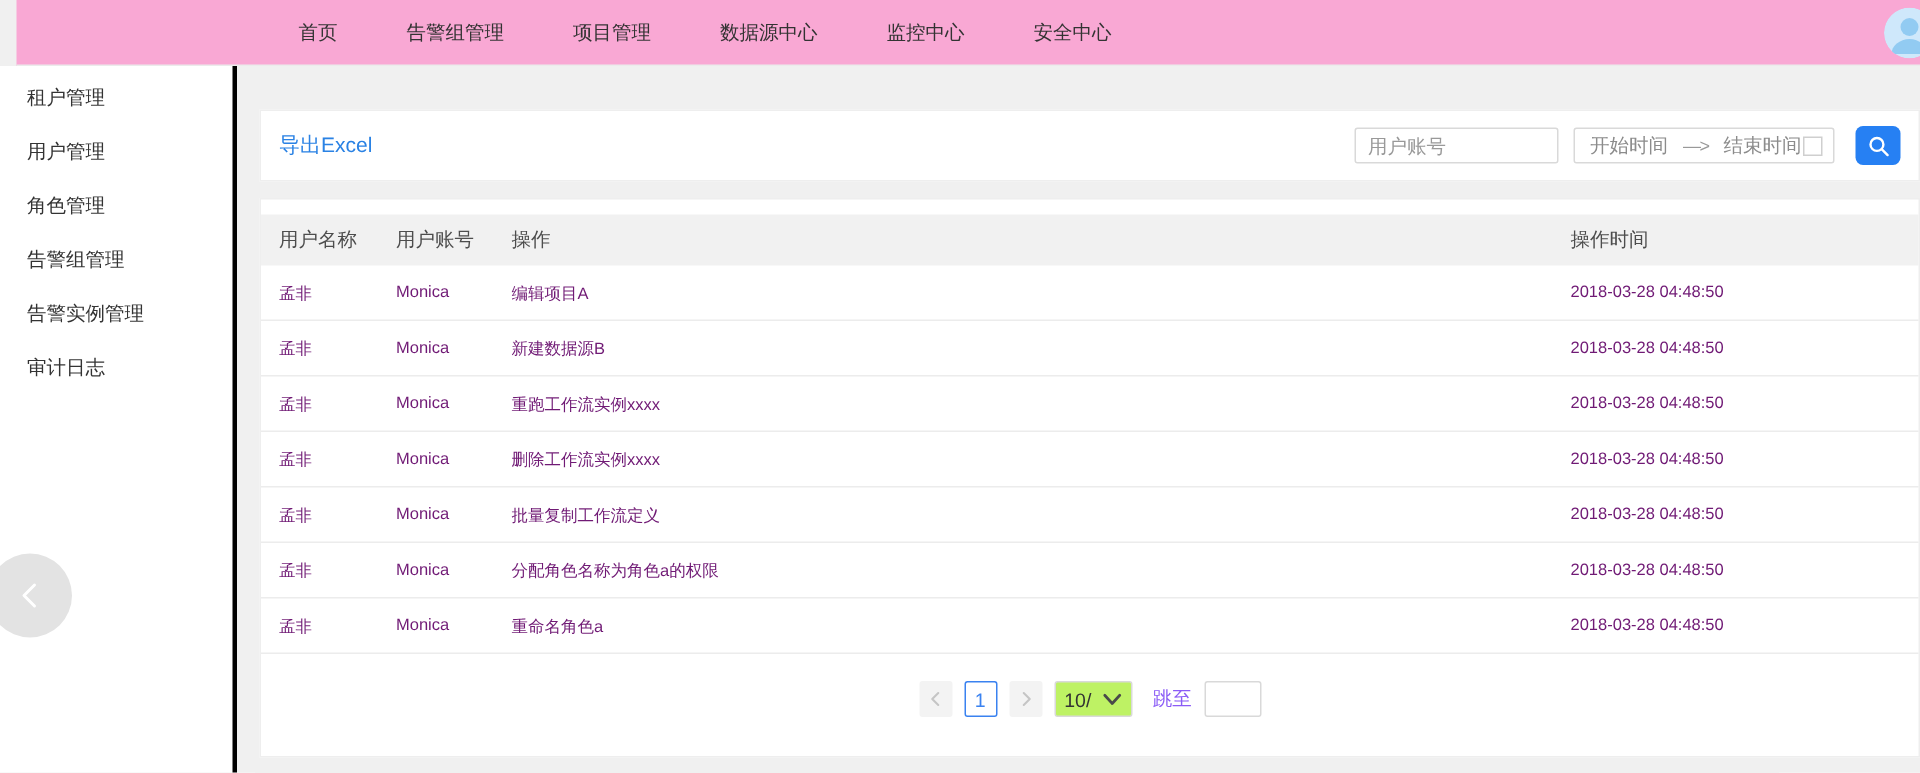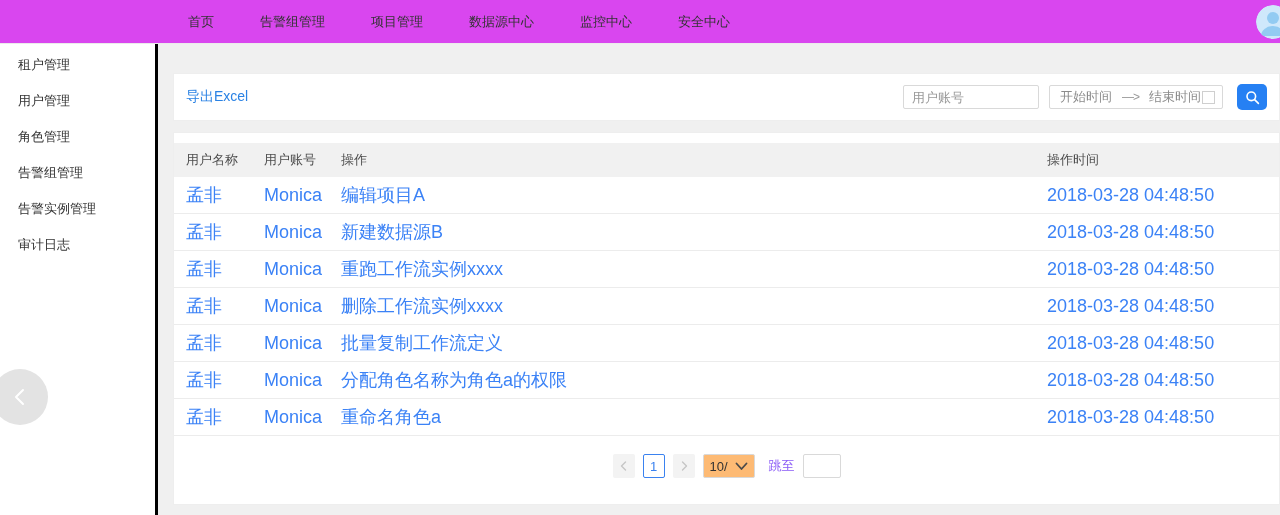--- a/index.html
+++ b/index.html
@@ -1,22 +1,22 @@
 <!DOCTYPE html>
 <html><head>
 <meta charset="utf-8">
 <style>
   * { margin:0; padding:0; box-sizing:border-box; }
   html,body { width:1280px; height:515px; overflow:hidden;
     font-family:"Liberation Sans","DejaVu Sans",sans-serif;
     background:#f0f0f0; color:#333; }
 
   
-  .topnav { position:absolute; top:0; left:0; right:0; height:44px;
-    background:#d946ef; border-bottom:1px solid #ebebeb;
+  .topnav { position:absolute; top:0; left:11px; right:0; height:44px;
+    background:#f9a8d4; border-bottom:1px solid #ebebeb;
     display:flex; align-items:center; padding-left:188px; z-index:5; }
   .nav-items { display:flex; align-items:center; gap:46px; }
   .nav-item { font-size:13px; color:#333; cursor:pointer; white-space:nowrap; }
   .avatar { position:absolute; right:-10px; top:5px; width:34px; height:34px;
     border-radius:50%; overflow:hidden; cursor:pointer; }
 
   
   .sidebar { position:absolute; top:44px; left:0; bottom:0; width:158px;
     background:#fff; border-right:3px solid #000000; padding-top:3px; z-index:4; }
   .side-item { height:36px; line-height:36px; padding-left:18px;
@@ -44,32 +44,32 @@
     background:#fff; }
   .search-btn { width:30px; height:26px; margin-left:14px; background:#2680f3;
     border:none; border-radius:5px; cursor:pointer;
     display:flex; align-items:center; justify-content:center; }
 
   
   .panel-table { top:132px; height:373px; padding-top:10px; }
   .grid { display:grid; grid-template-columns:78px 77px 1fr 232px;
     align-items:center; padding-left:12px; }
   .thead { height:34px; background:#f1f1f1; font-size:13px; color:#4d4d4d; }
-  .trow { height:37px; border-bottom:1px solid #ececec; font-size:18px; color:#3b82f6; }
+  .trow { height:37px; border-bottom:1px solid #ececec; font-size:11px; color:#701a75; }
   .cell { overflow:hidden; white-space:nowrap; text-overflow:ellipsis; padding-right:8px; }
 
   
   .pagination { margin-top:18px; display:flex; align-items:center;
     justify-content:center; gap:8px; }
   .pg-btn { width:22px; height:24px; background:#f3f3f3; border:none; border-radius:2px;
     display:flex; align-items:center; justify-content:center; cursor:pointer; }
   .pg-cur { width:22px; height:24px; background:#fff; border:1px solid #3a82f0;
     border-radius:2px; color:#3a82f0; font-size:13px;
     display:flex; align-items:center; justify-content:center; cursor:pointer; }
-  .pg-size { width:52px; height:24px; background:#fdba74; border:1px solid #d9d9d9;
+  .pg-size { width:52px; height:24px; background:#bef264; border:1px solid #d9d9d9;
     border-radius:2px; display:flex; align-items:center; padding:0 6px;
     font-size:13px; color:#333; cursor:pointer; }
   .pg-size svg { margin-left:auto; }
   .jump-label { font-size:13px; color:#8b5cf6; margin-left:6px; }
   .jump-input { width:38px; height:24px; border:1px solid #d9d9d9; border-radius:2px;
     outline:none; padding:0 4px; font-size:13px; }
 </style>
 </head>
 <body>
 

